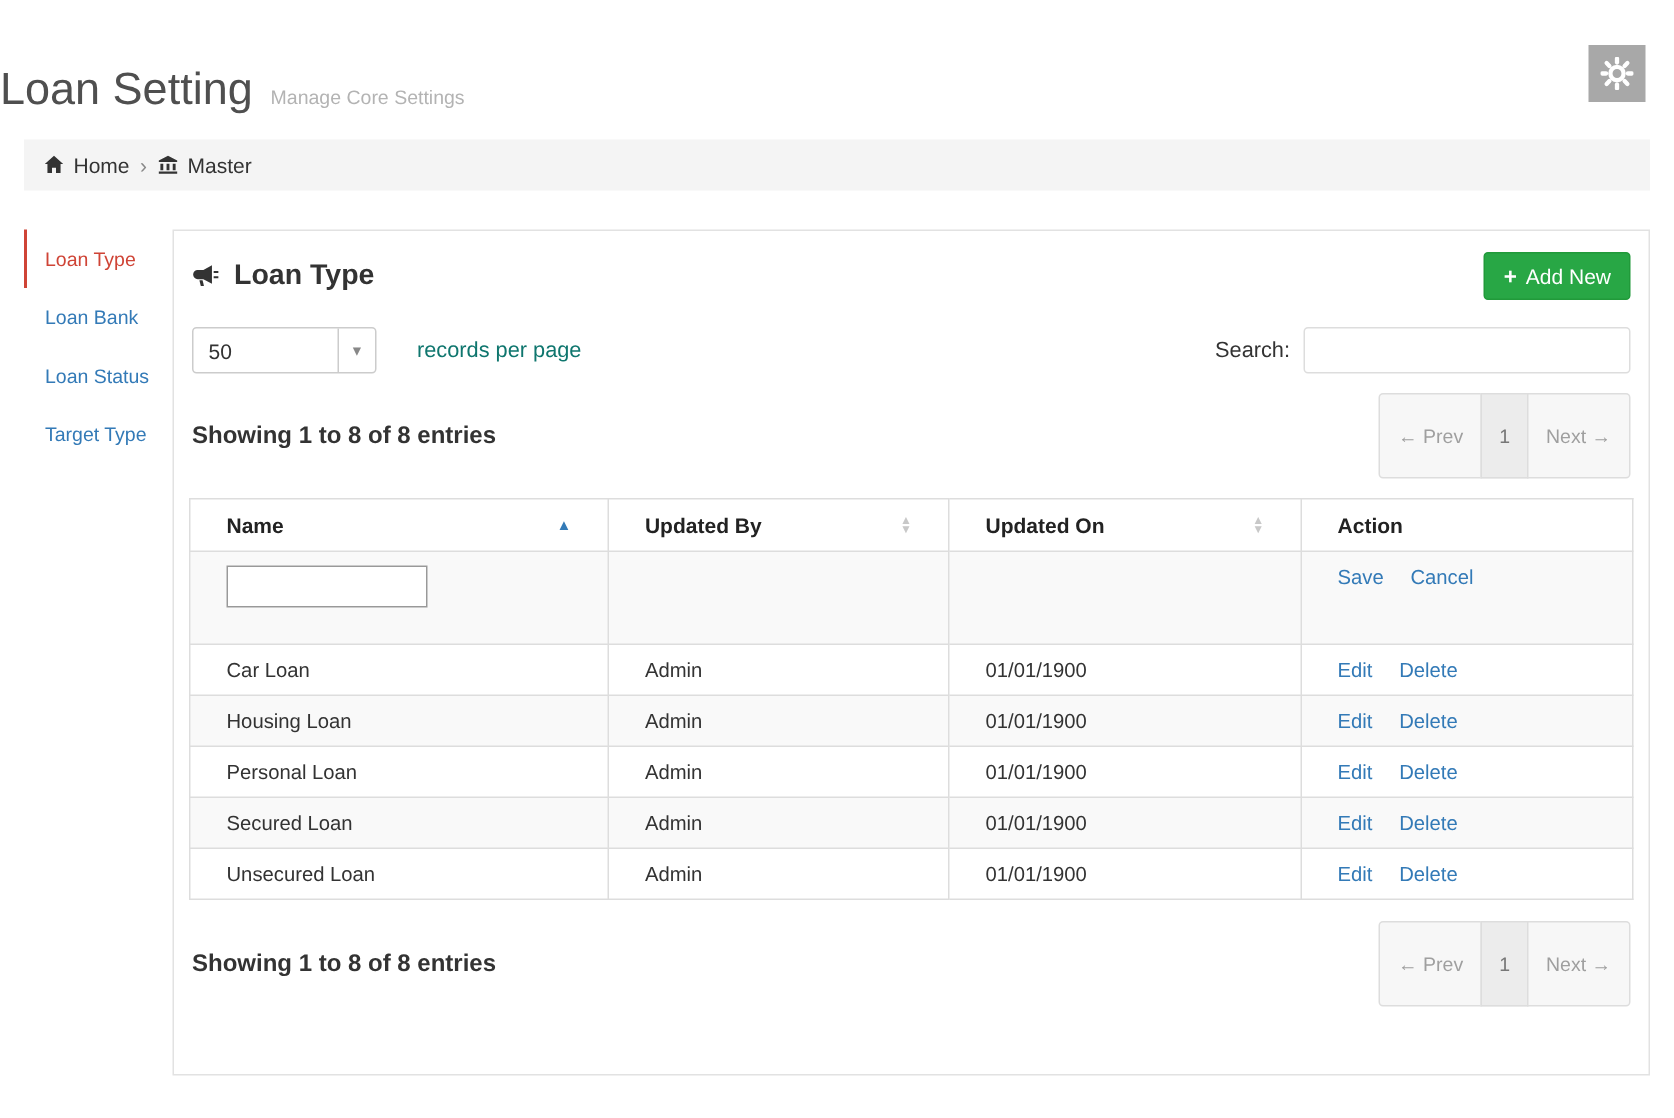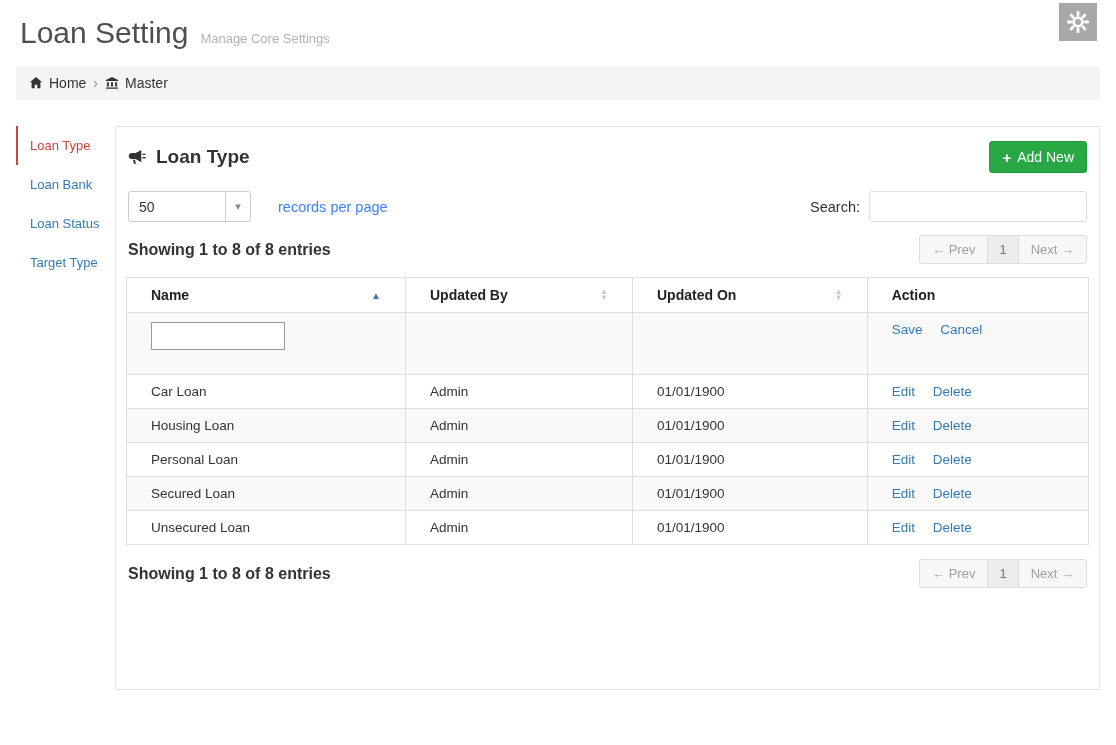--- a/index.html
+++ b/index.html
@@ -5,21 +5,21 @@
   * { box-sizing: border-box; }
   html,body { margin:0; padding:0; }
   body {
     width:1116px; height:745px;
     font-family:"Liberation Sans", sans-serif;
     background:#fff; color:#333; font-size:14px;
     overflow:hidden;
   }
 
   
-  .app-header { position:relative; padding:16px 20px 12px; }
+  .app-header { position:relative; padding:16px 0 12px;margin-top:27px; }
   .app-title { display:inline; font-size:30px; font-weight:400; color:#4f4f4f; margin:0; }
   .app-subtitle { font-size:13px; color:#b3b3b3; margin-left:8px; }
   .gear-btn {
     position:absolute; top:3px; right:19px; width:38px; height:38px;
     background:#a8a8a8; border:none; display:flex; align-items:center; justify-content:center;
     cursor:pointer; padding:0;
   }
 
   
   .breadcrumb {
@@ -56,32 +56,32 @@
 
   
   .controls { display:flex; justify-content:space-between; align-items:center; padding:6px 2px 2px; }
   .left-controls { display:flex; align-items:center; gap:27px; }
   .select-box {
     width:123px; height:31px; border:1px solid #ccc; border-radius:3px;
     display:flex; align-items:stretch; background:#fff; cursor:pointer;
   }
   .select-value { flex:1; display:flex; align-items:center; padding-left:10px; font-size:14px; color:#333; }
   .select-caret { width:25px; border-left:1px solid #ccc; display:flex; align-items:center; justify-content:center; color:#888; font-size:11px; }
-  .records-label { font-size:14.5px; color:#3b82f6; }
+  .records-label { font-size:14.5px; color:#0f766e; }
   .search-wrap { display:flex; align-items:center; gap:9px; }
   .search-label { font-size:14.5px; color:#333; }
   .search-input { width:218px; height:31px; border:1px solid #ddd; border-radius:3px; padding:0 8px; font:inherit; }
 
   
   .info-row { display:flex; justify-content:space-between; align-items:center; padding:11px 2px 9px; }
   .info-text { font-size:16px; color:#333;font-weight:bold; }
   .pager { display:flex; }
   .pg-btn {
     border:1px solid #ddd; background:#f7f7f7; color:#9f9f9f;
-    font-size:13px; padding:6px 12px; margin-left:-1px; cursor:pointer; font-family:inherit;
+    font-size:13px; padding:20px 12px; margin-left:-1px; cursor:pointer; font-family:inherit;
   }
   .pg-btn:first-child { margin-left:0; border-radius:3px 0 0 3px; }
   .pg-btn:last-child { border-radius:0 3px 3px 0; }
   .pg-btn.page { background:#ececec; color:#777; padding:6px 11px; }
 
   
   table.grid { width:100%; border-collapse:collapse; table-layout:fixed; margin-top:4px; }
   .grid th, .grid td { border:1px solid #ddd; text-align:left; padding:9px 24px; font-size:13.5px; color:#333; }
   .grid th { font-size:14px; font-weight:bold; color:#222; cursor:pointer; background:#fff; }
   .grid tbody tr { background:#fff; }

